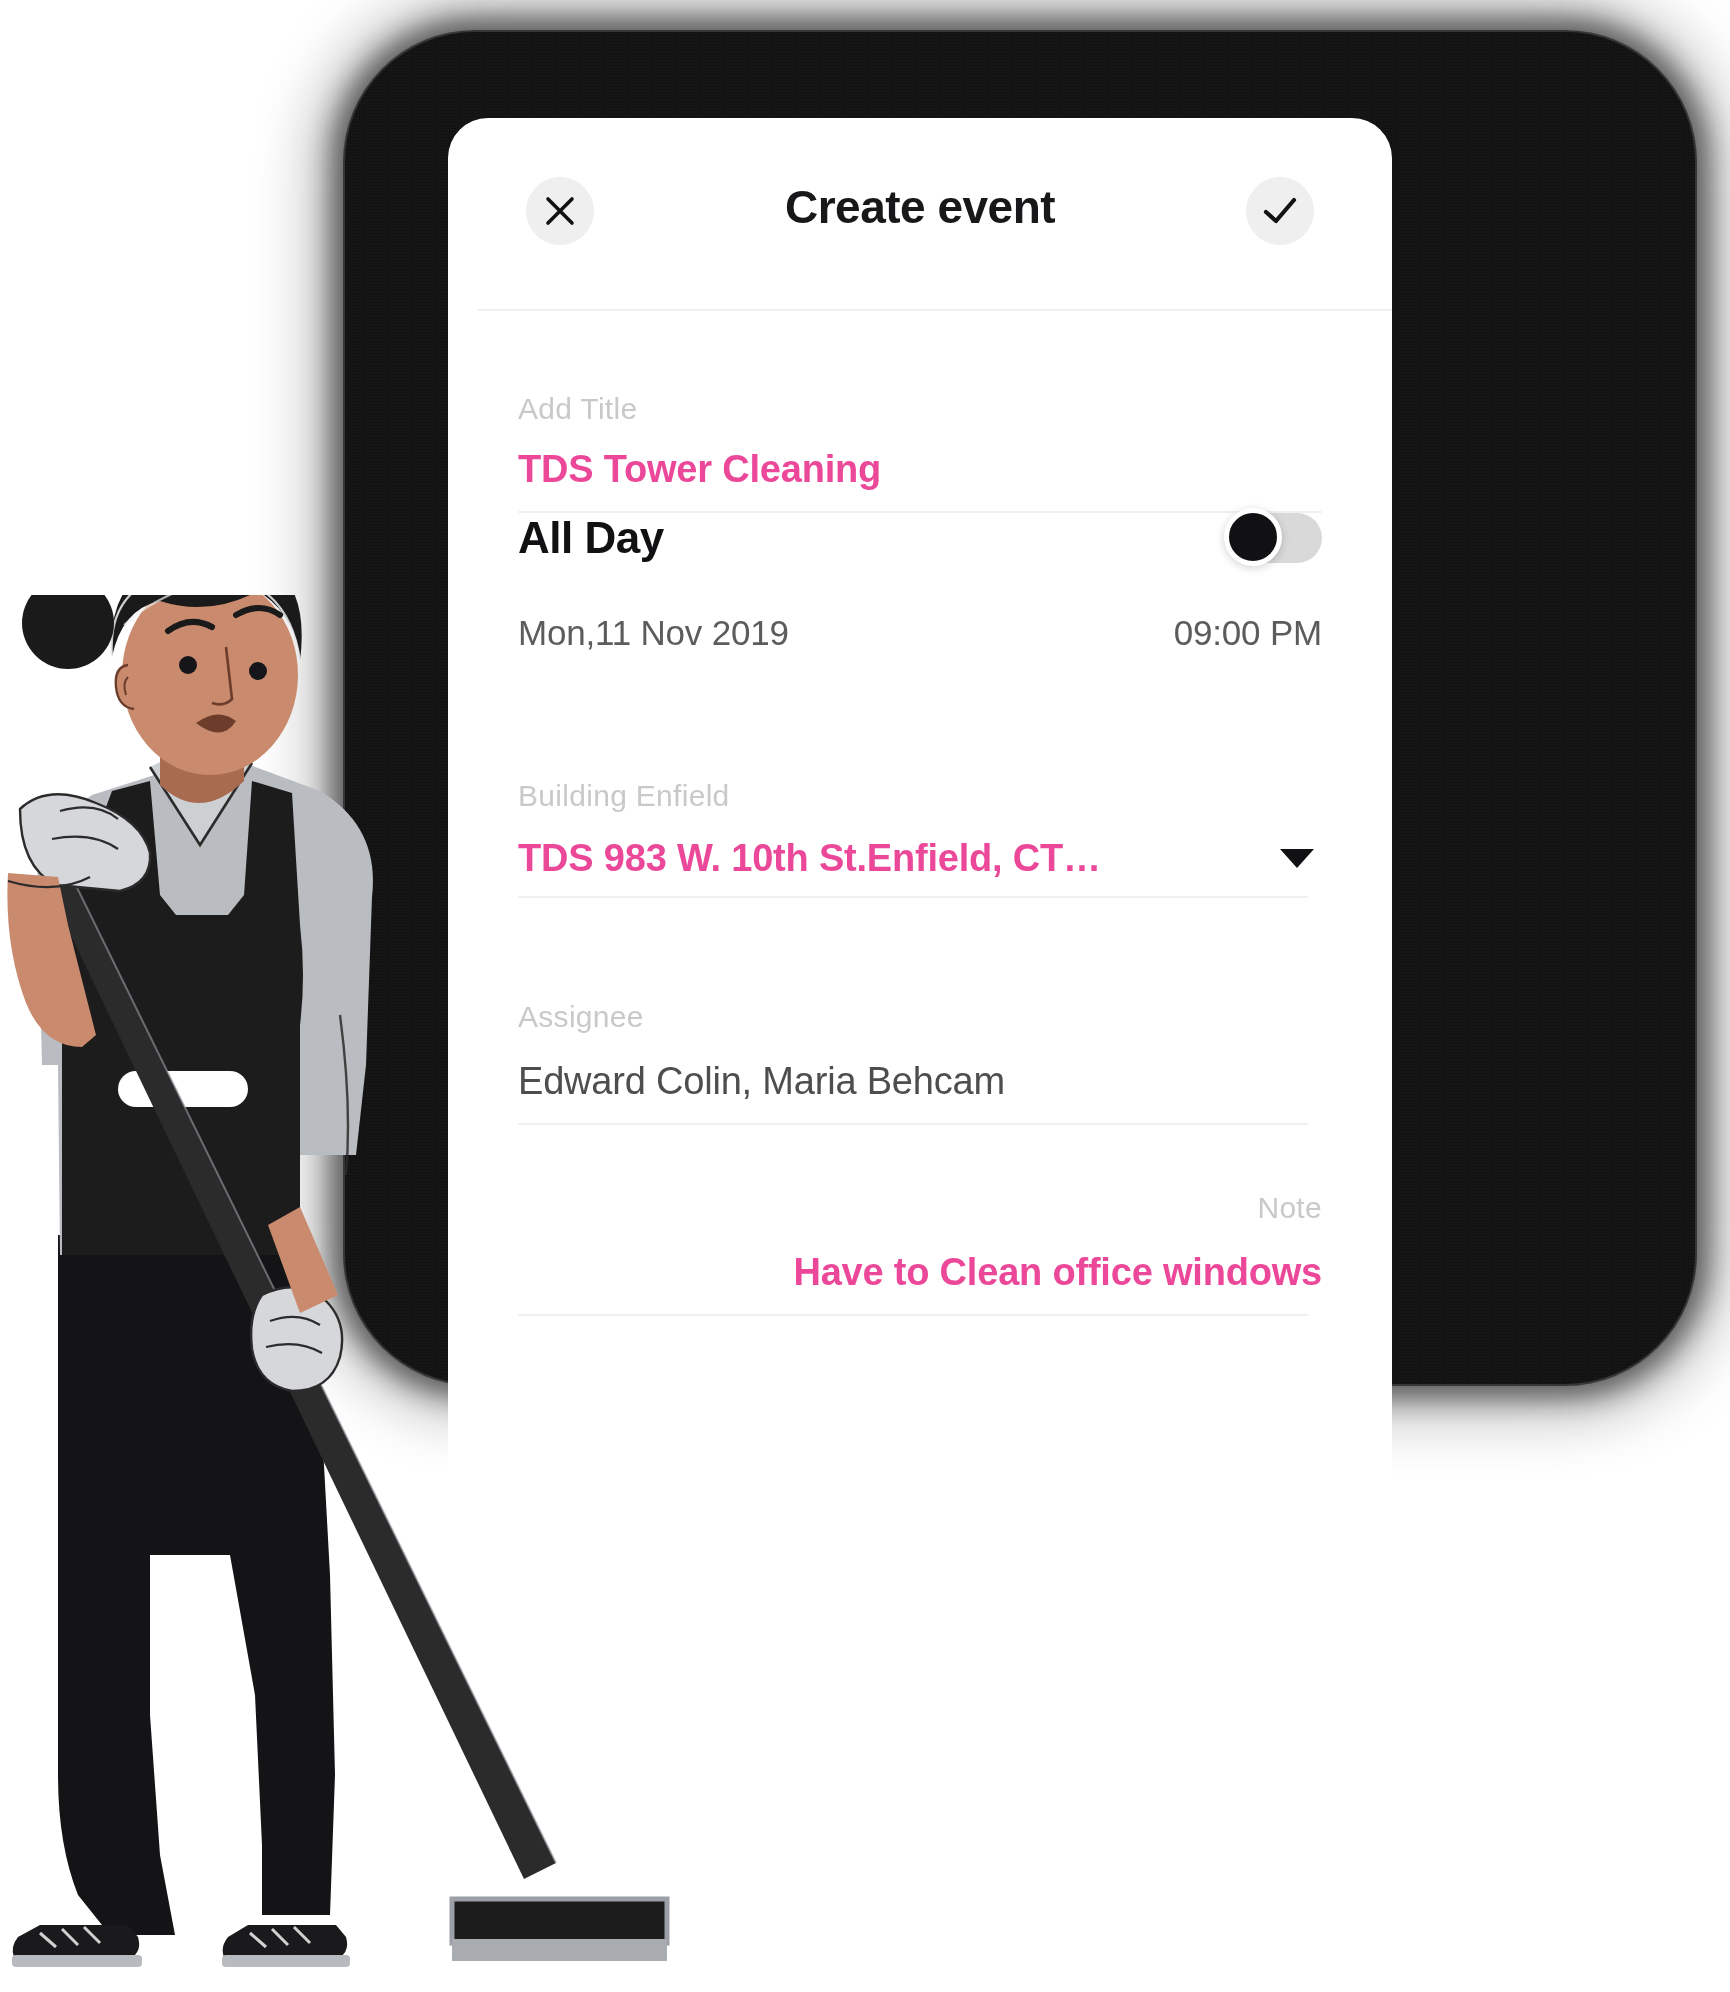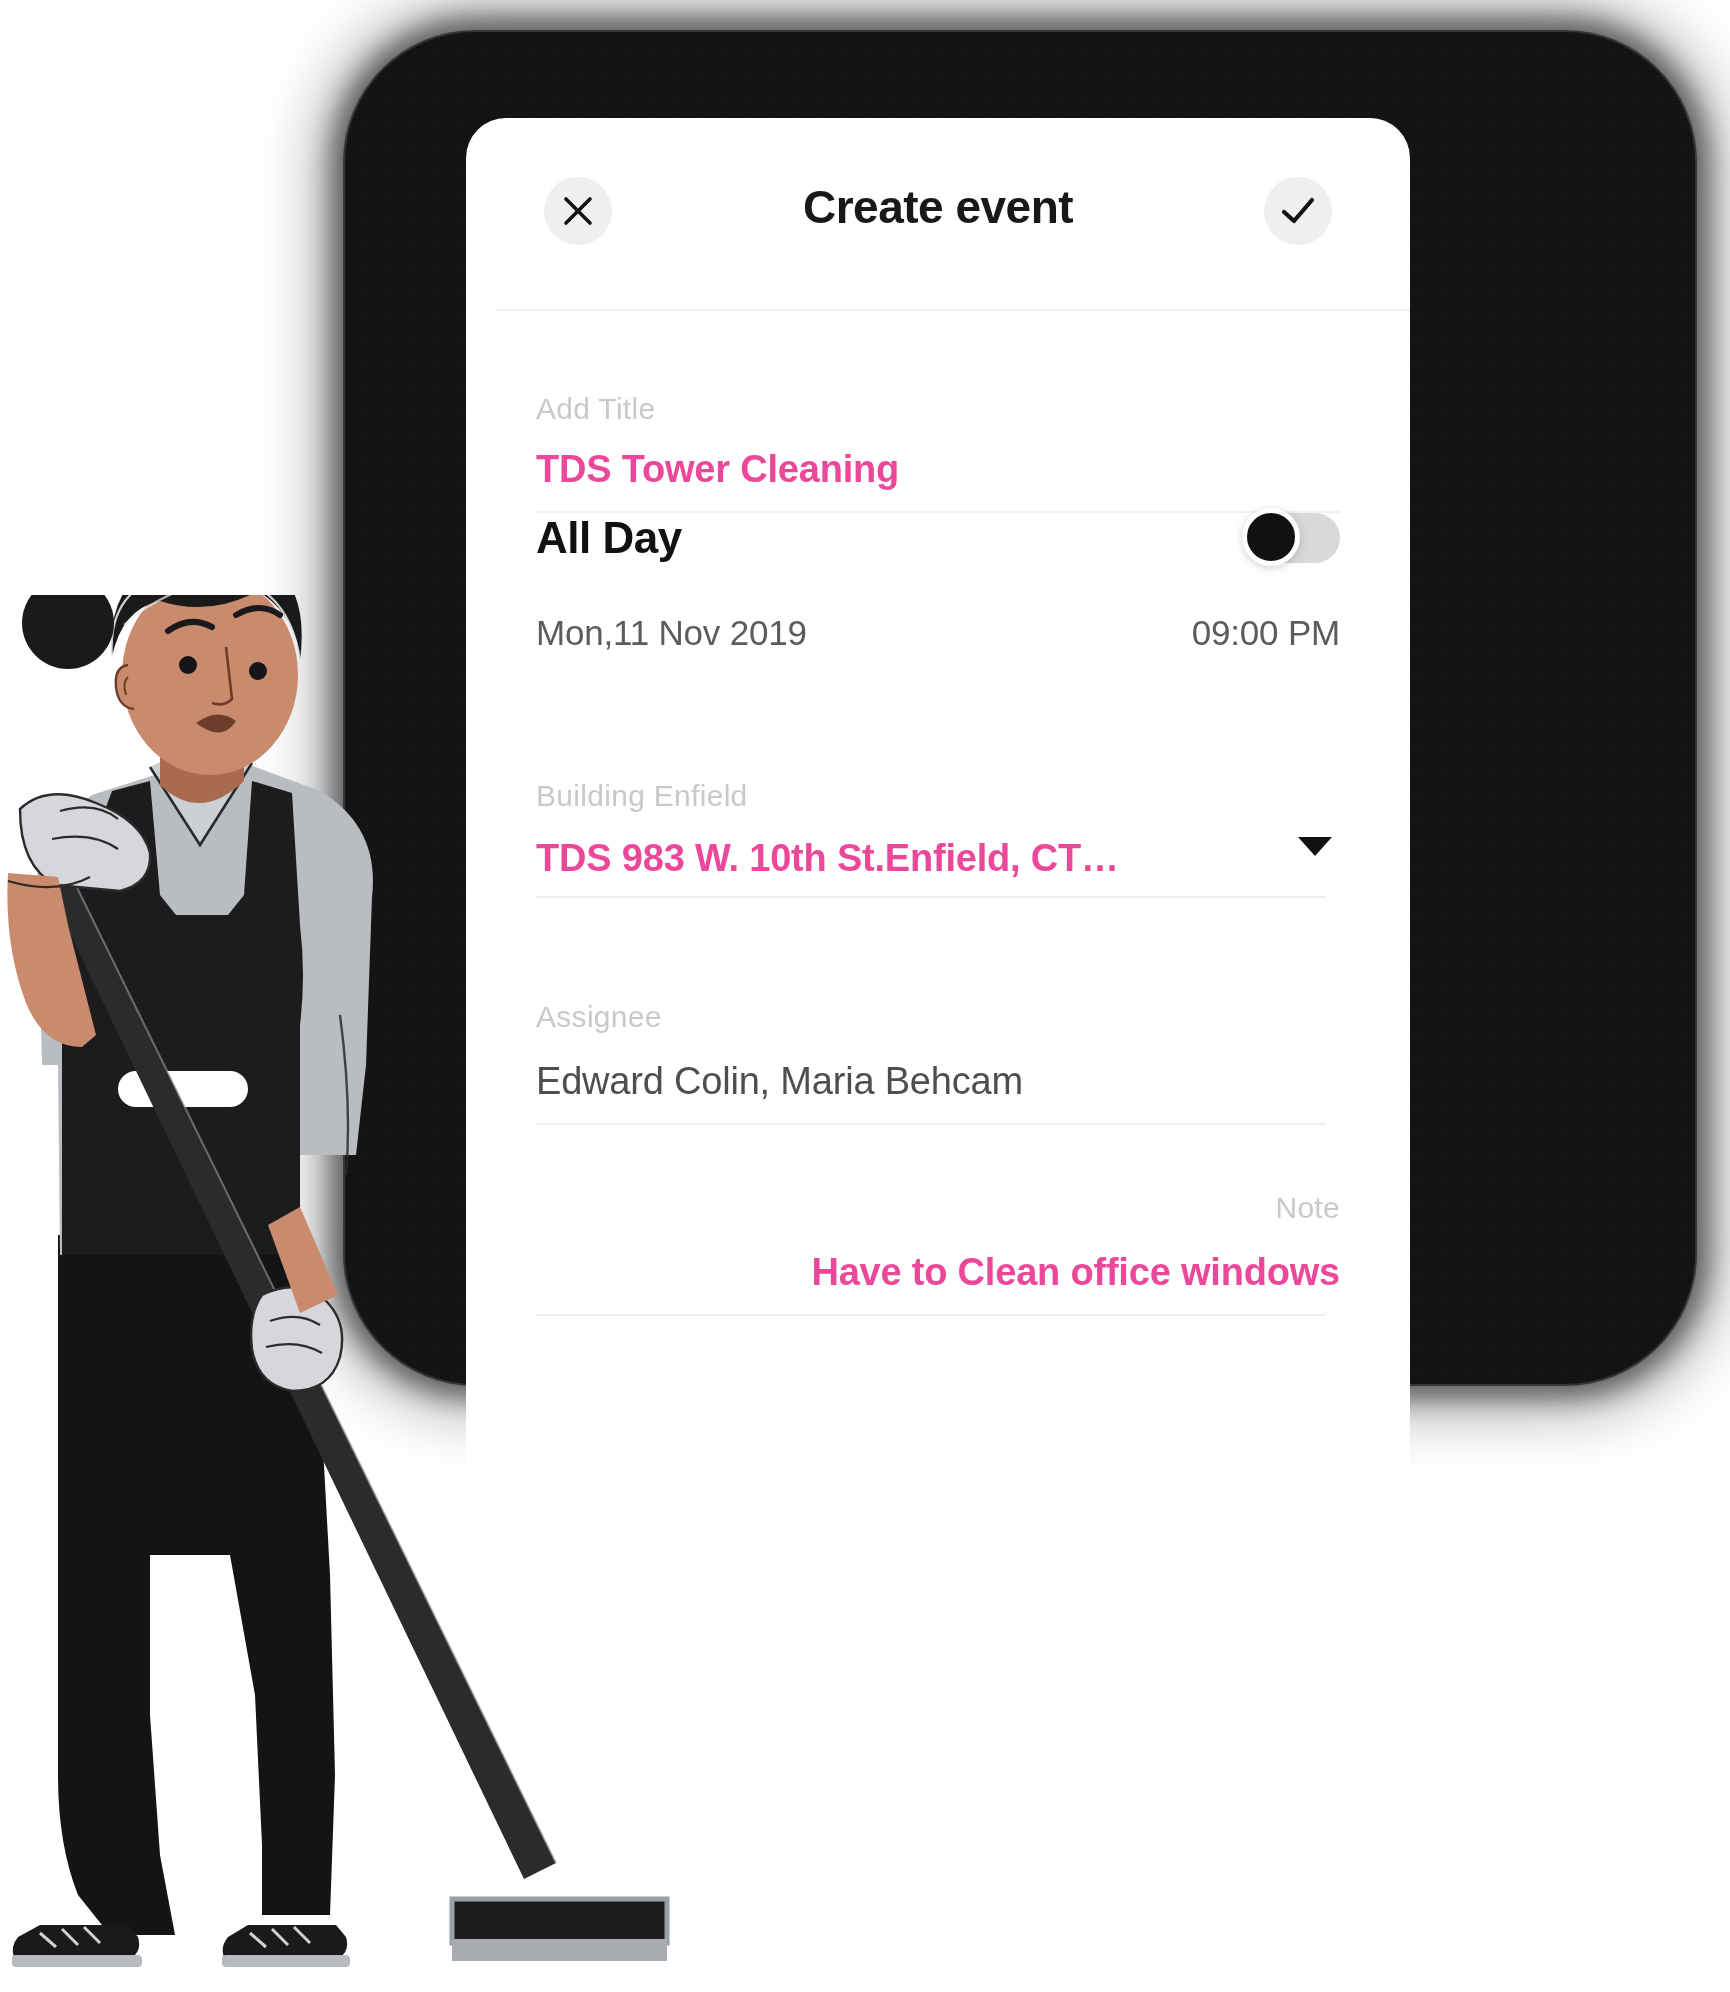--- a/index.html
+++ b/index.html
@@ -42,21 +42,21 @@
       repeating-conic-gradient(from 0deg at 13px 11px, rgba(255,255,255,.10) 0deg 90deg, rgba(0,0,0,0) 90deg 180deg),
       repeating-conic-gradient(from 45deg at 7px 5px, rgba(255,255,255,.07) 0deg 90deg, rgba(0,0,0,0) 90deg 180deg);
     background-size: 5px 5px, 3px 3px;
     mix-blend-mode: screen;
     pointer-events: none;
   }
 
   
   #card {
     position: absolute;
-    left: 466px;
+    left: 448px;
     top: 118px;
     width: 944px;
     height: 1386px;
     background: #ffffff;
     border-radius: 40px;
     overflow: hidden;
   }
 
   
   .header {
@@ -173,21 +173,21 @@
   #datetime-row .dt {
     font-size: 35px;
     color: #5c5c5e;
     letter-spacing: -0.2px;
   }
 
   
   #field-address { padding-top: 96px; }
   #field-address .row {
     display: flex;
-    align-items: flex-start;
+    align-items: center;
     justify-content: space-between;
     padding-top: 24px;
     padding-bottom: 16px;
   }
   #field-address .field-value { font-weight: 600; }
   .caret {
     width: 0; height: 0;
     border-left: 17px solid transparent;
     border-right: 17px solid transparent;
     border-top: 19px solid #111113;

